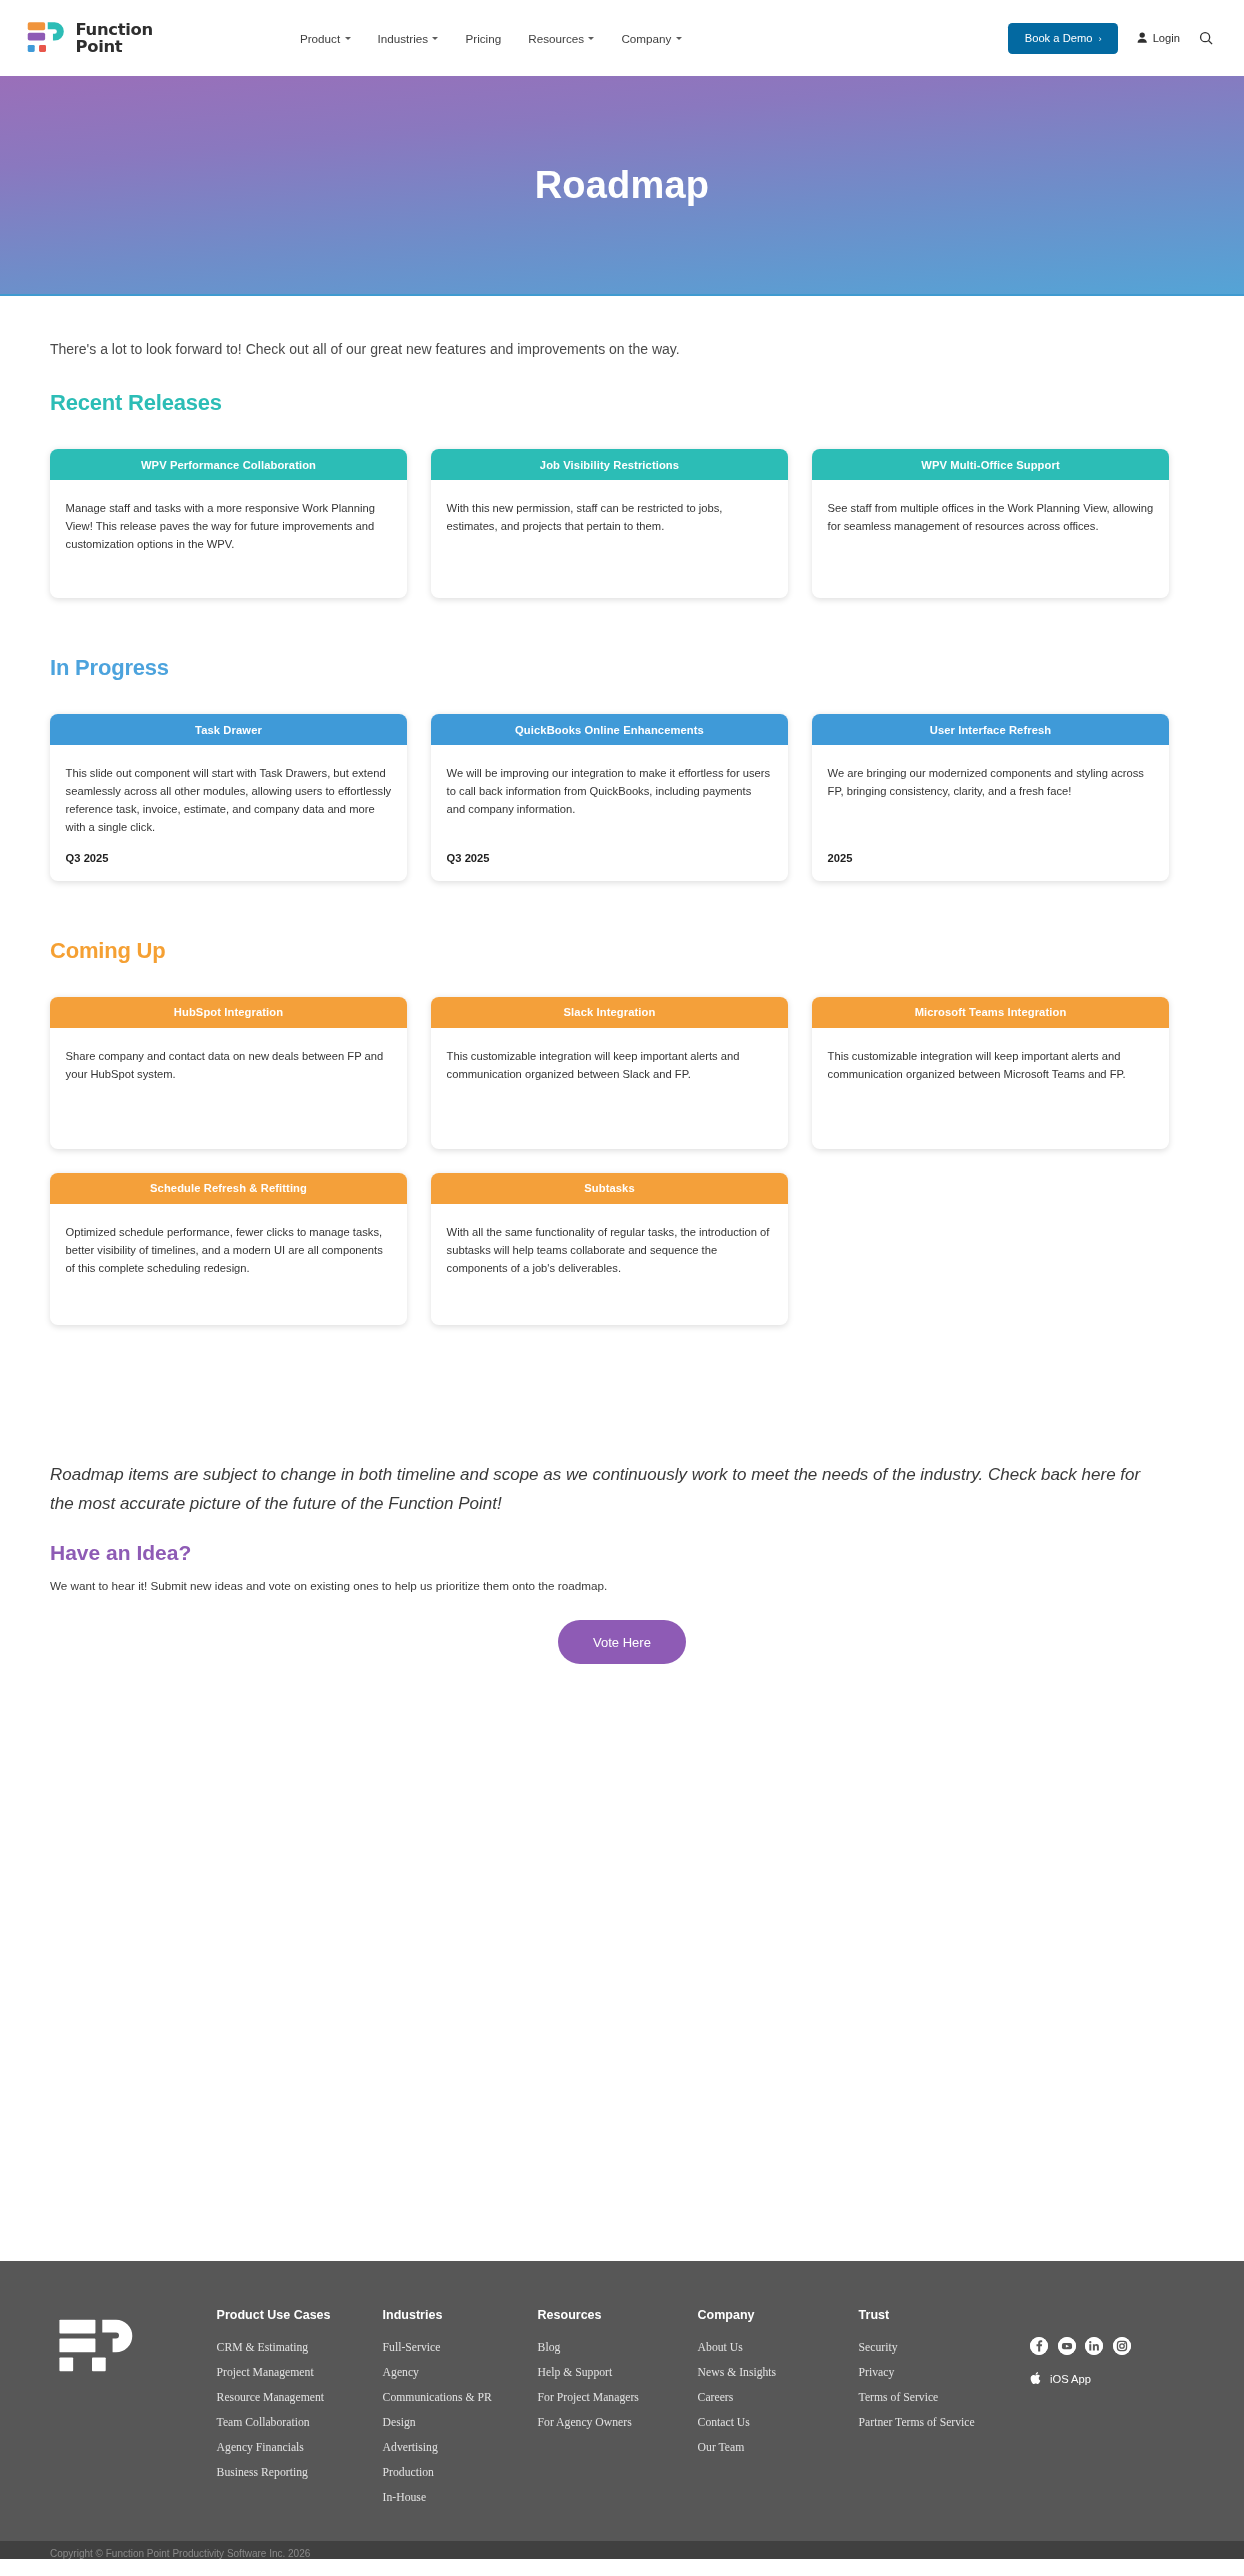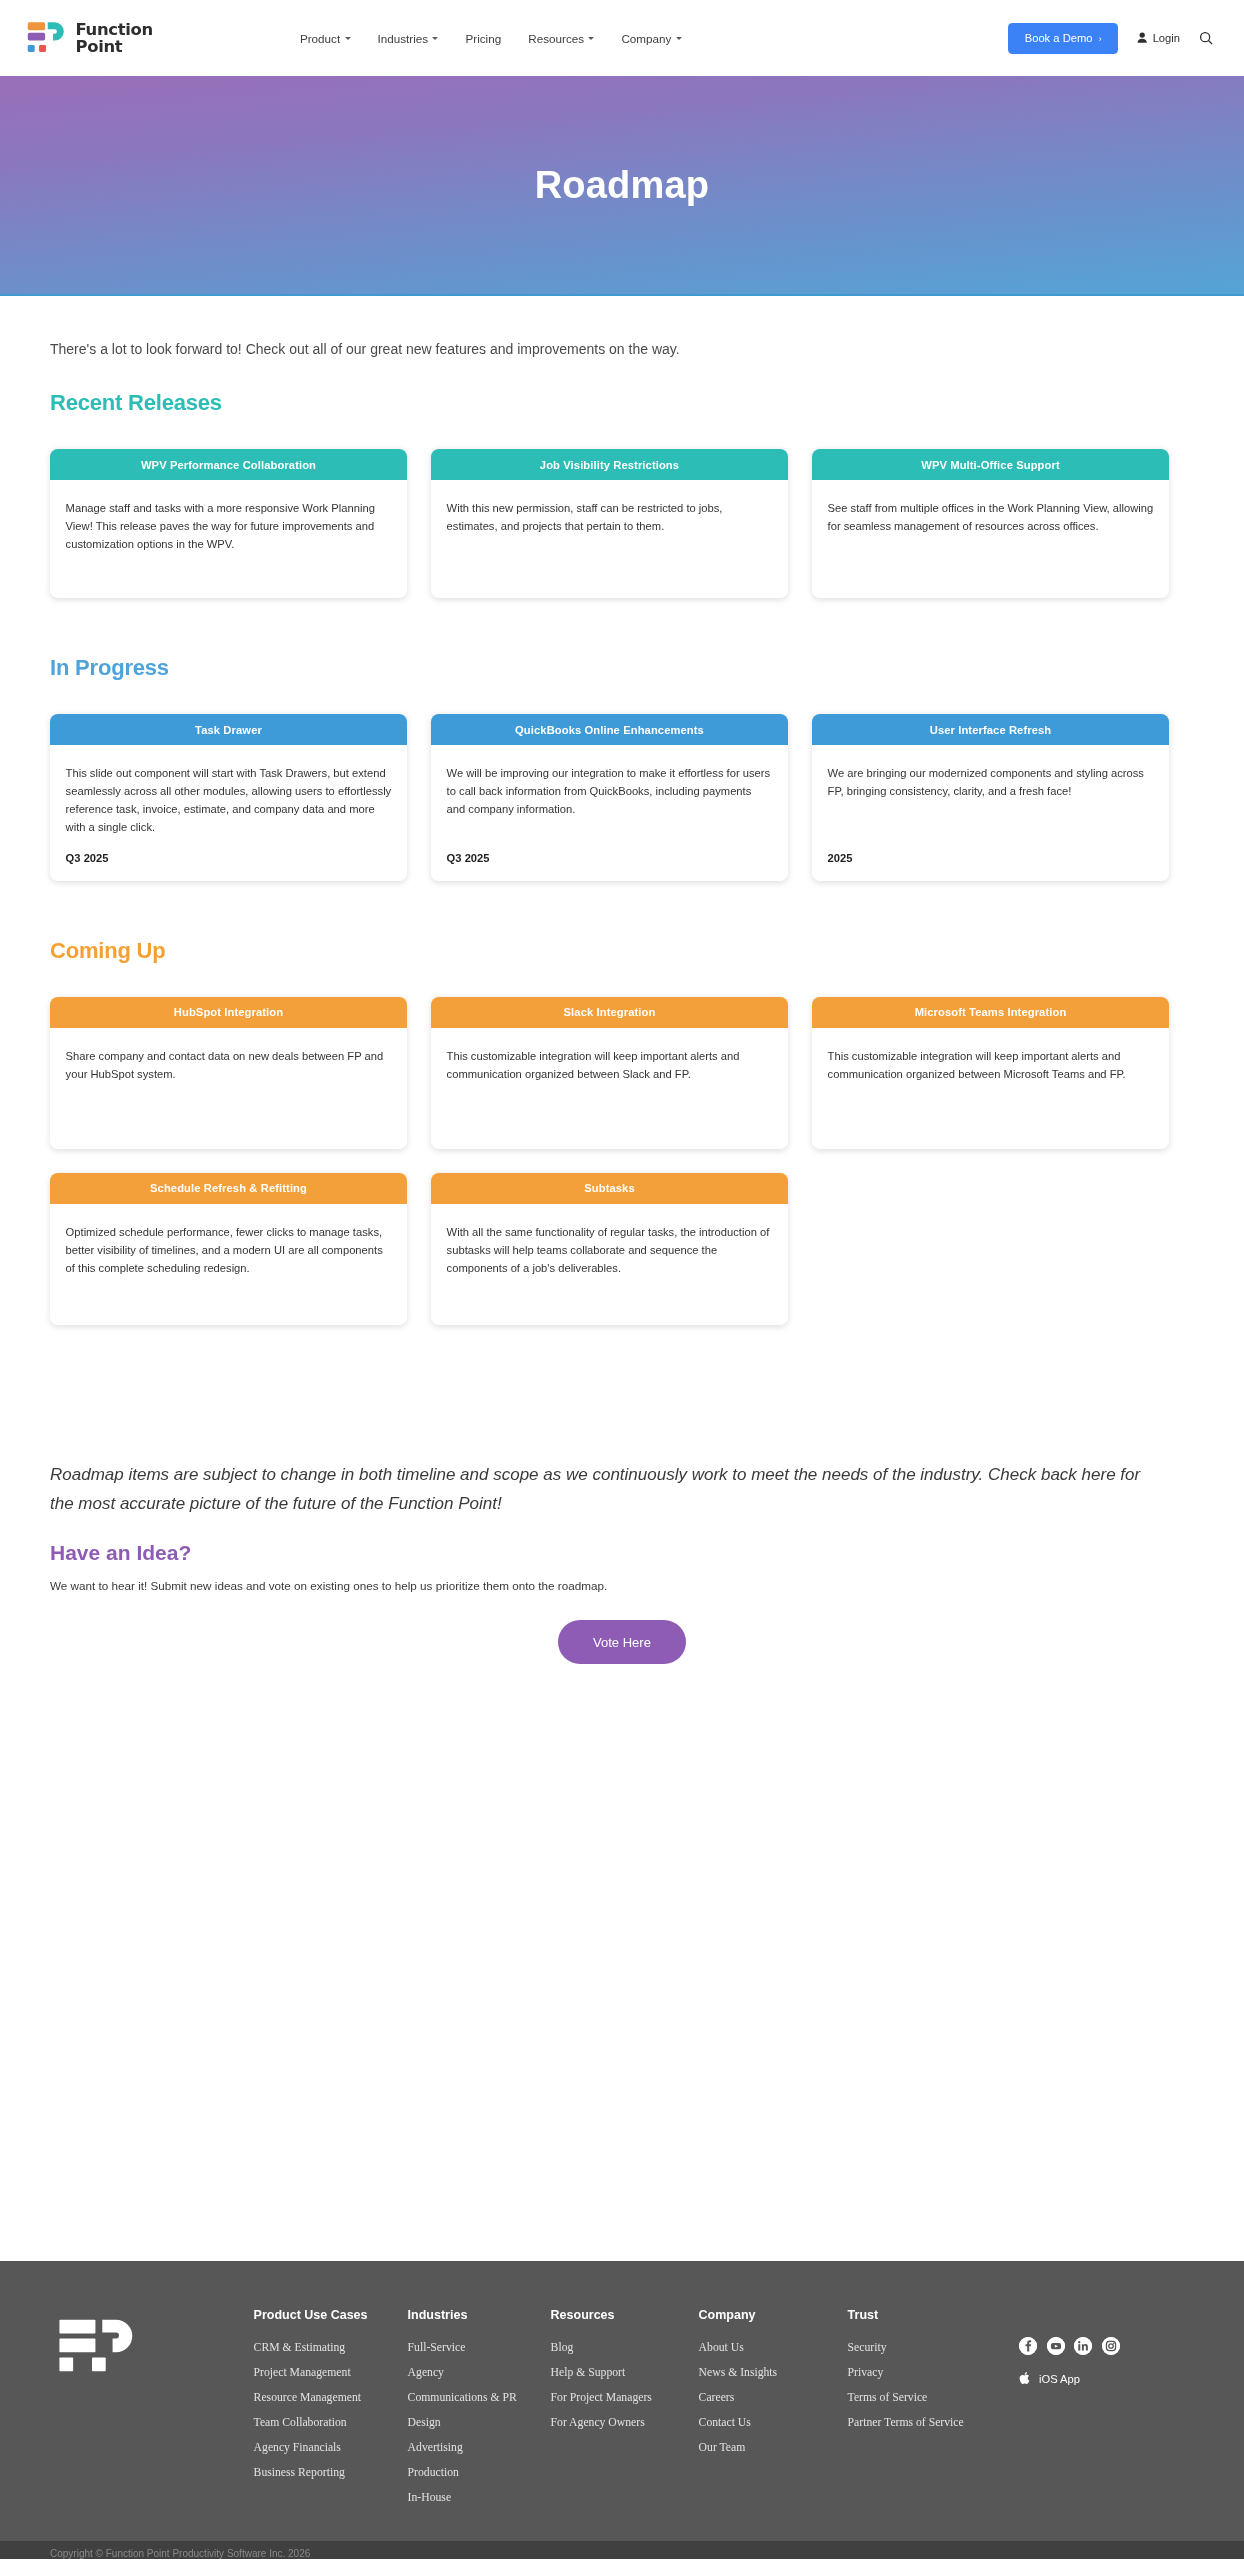--- a/index.html
+++ b/index.html
@@ -57,21 +57,21 @@
     top: 0.9px;
   }
 
   .header-right {
     margin-left: auto;
     display: flex;
     align-items: center;
     gap: 19px;
   }
   .demo-btn {
-    background: #3b82f6;
+    background: #0369a1;
     color: #ffffff;
     font-size: 11.2px;
     padding: 9.5px 16.4px;
     border-radius: 4.3px;
     border: none;
     cursor: pointer;
     display: flex;
     align-items: center;
     gap: 6px;
     white-space: nowrap;
@@ -203,21 +203,21 @@
     position: absolute;
     left: 0;
     top: 2261px;
     width: 1244px;
     background: #575757;
     padding: 47px 50px 40px 50px;
     display: flex;
     align-items: flex-start;
   }
   .footer-logo { width: 90px; height: 60px; position: relative; margin: 10.4px 0 0 8.6px; flex: none; }
-  .footer-cols { display: flex; margin-left: 105px; gap: 0; }
+  .footer-cols { display: flex; margin-left: 68px; gap: 12px; }
   .fcol { display: flex; flex-direction: column; }
   .fcol.c1 { width: 154px; }
   .fcol.c2 { width: 143px; }
   .fcol.c3 { width: 148px; }
   .fcol.c4 { width: 149px; }
   .fcol.c5 { width: 156px; }
   .fcol-title {
     color: #ffffff;
     font-weight: bold;
     font-size: 12.5px;

